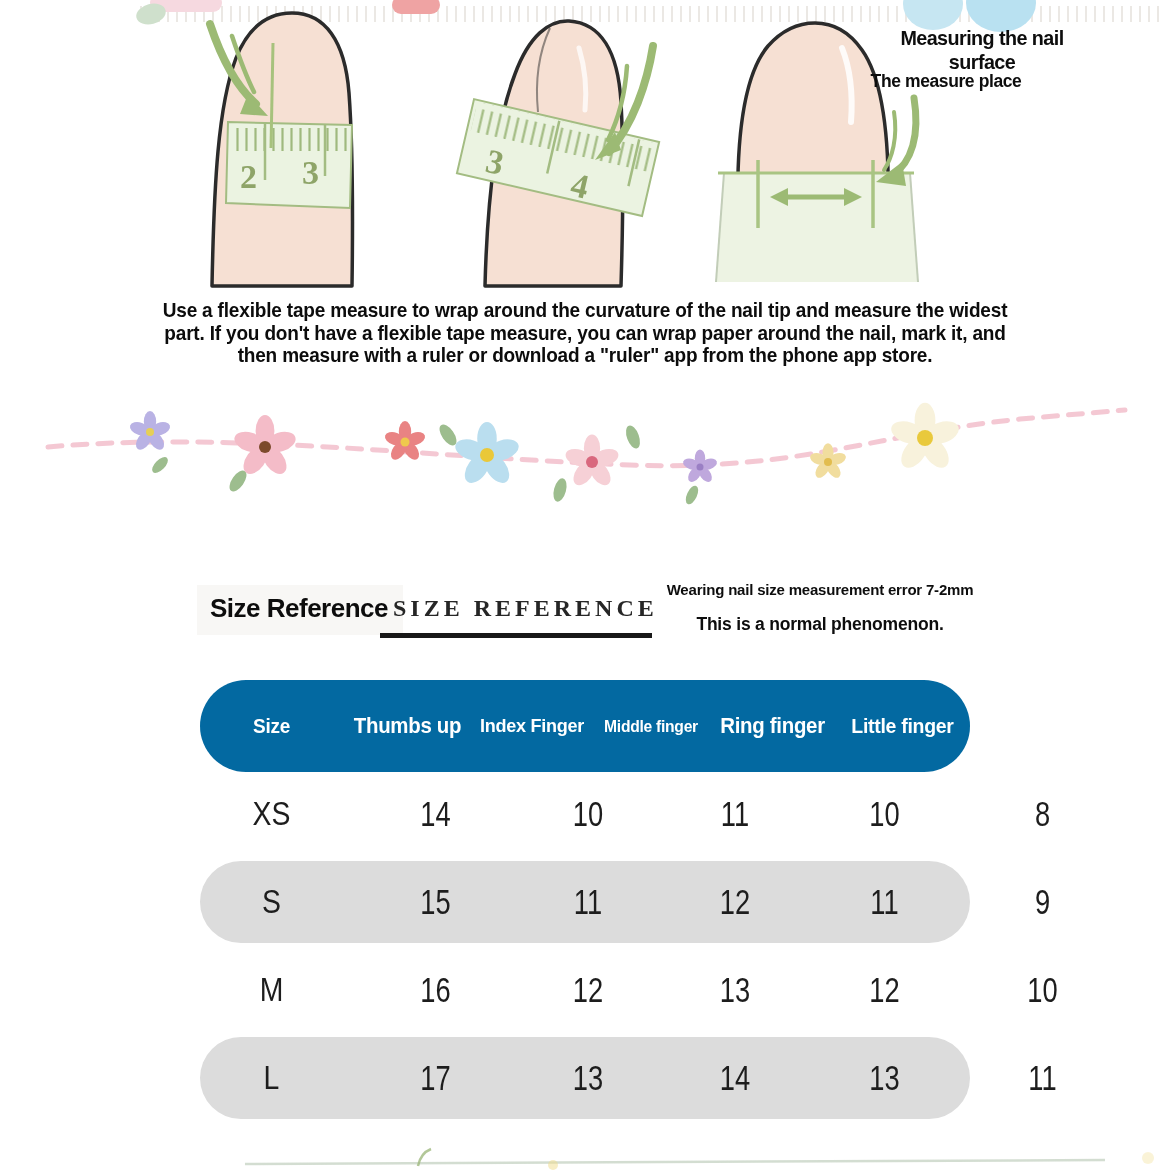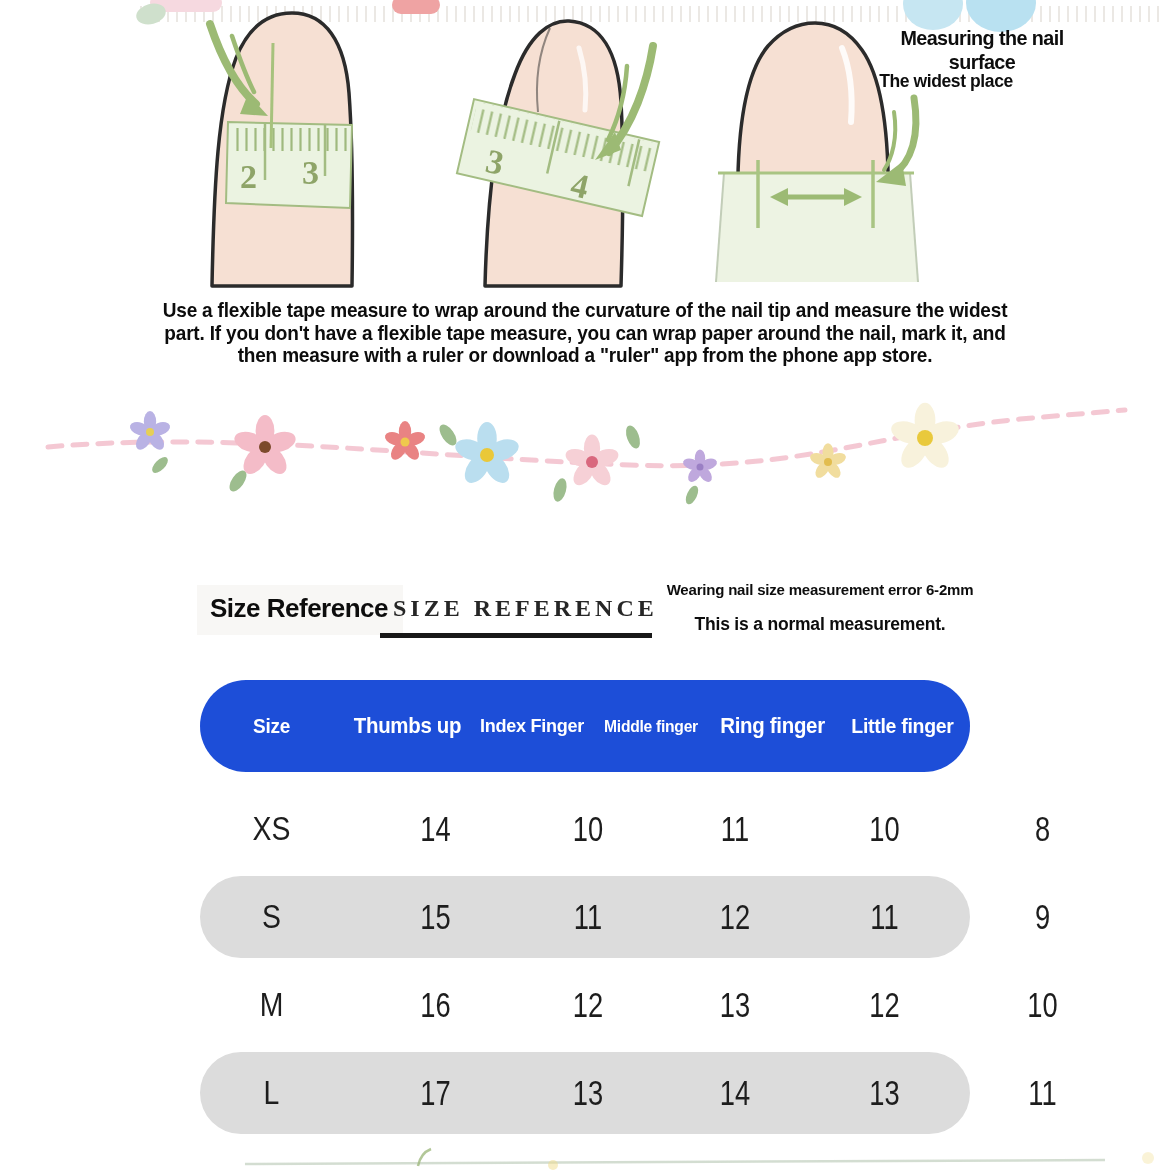--- a/index.html
+++ b/index.html
@@ -42,21 +42,21 @@
                font-size:24px;font-weight:700;letter-spacing:4px;color:#262626;}
   .ref-underline{position:absolute;left:380px;top:633px;width:272px;height:5px;background:#181818;}
   .note1{position:absolute;left:655px;top:581px;width:330px;text-align:center;
          font-size:15px;font-weight:700;letter-spacing:-.2px;color:#0d0d0d;}
   .note2{position:absolute;left:655px;top:614px;width:330px;text-align:center;
          font-size:17.5px;font-weight:700;letter-spacing:-.2px;color:#0d0d0d;}
 
   
   .table{position:absolute;left:200px;top:680px;width:770px;}
   .grid-row{display:grid;grid-template-columns:143px 129px 120px 118px 125px 135px;align-items:center;}
-  .thead{height:92px;background:#1d4ed8;border-radius:46px;color:#ffffff;margin-bottom:16px;}
+  .thead{height:92px;background:#0369a1;border-radius:46px;color:#ffffff;margin-bottom:1px;}
   .th{text-align:center;font-weight:700;letter-spacing:-.3px;transform:scaleX(.95);}
   .th.c0{font-size:20px;}
   .th.c1{font-size:21.5px;}
   .th.c2{font-size:19px;}
   .th.c3{font-size:16.5px;}
   .th.c4{font-size:21.5px;}
   .th.c5{font-size:20.5px;}
   .trow{height:82px;margin-bottom:6px;border-radius:41px;gap:28px;}
   .trow.alt{background:#dcdcdc;}
   .td{text-align:center;font-size:35px;font-weight:400;color:#1d1d1d;transform:scaleX(.78);}
@@ -145,21 +145,21 @@
       <polygon points="150,177 132,168 132,186" fill="#9cba74"></polygon>
     </g>
     <g>
       <path d="M 202 78 C 208 115 200 142 180 156" fill="none" stroke="#9cba74" stroke-width="7" stroke-linecap="round"></path>
       <path d="M 182 92 C 186 118 180 138 172 150" fill="none" stroke="#9cba74" stroke-width="4" stroke-linecap="round"></path>
       <polygon points="190,142 164,162 194,166" fill="#9cba74"></polygon>
     </g>
   </svg>
 
   <div class="guide-title">Measuring the nail surface</div>
-  <div class="guide-subtitle">The widest place</div>
+  <div class="guide-subtitle">The measure place</div>
   <div class="instructions">Use a flexible tape measure to wrap around the curvature of the nail tip and measure the widest part. If you don't have a flexible tape measure, you can wrap paper around the nail, mark it, and then measure with a ruler or download a "ruler" app from the phone app store.</div>
 
   <svg class="garland" width="1170" height="115" viewBox="0 0 1170 115">
     <path d="M 48 52 C 230 36 420 62 630 70 C 800 76 870 40 1020 24 L 1125 15" fill="none" stroke="#f0b6c4" stroke-width="5" stroke-dasharray="14 11" stroke-linecap="round" opacity=".75"></path>
     <ellipse cx="160" cy="70" rx="5" ry="10" fill="#9dbd8e" transform="rotate(45 160 70)"></ellipse>
     <ellipse cx="238" cy="86" rx="6" ry="12" fill="#9dbd8e" transform="rotate(35 238 86)"></ellipse>
     <ellipse cx="448" cy="40" rx="6" ry="12" fill="#9dbd8e" transform="rotate(-35 448 40)"></ellipse>
     <ellipse cx="560" cy="95" rx="6" ry="12" fill="#9dbd8e" transform="rotate(15 560 95)"></ellipse>
     <ellipse cx="633" cy="42" rx="6" ry="12" fill="#9dbd8e" transform="rotate(-20 633 42)"></ellipse>
     <ellipse cx="692" cy="100" rx="5" ry="10" fill="#9dbd8e" transform="rotate(25 692 100)"></ellipse>
@@ -177,22 +177,22 @@
     <circle cx="700" cy="72" r="3.5" fill="#9a7fc4"></circle>
     <use href="#flw" fill="#f1dd9e" transform="translate(828 67) scale(.85)"></use>
     <circle cx="828" cy="67" r="4" fill="#e2bd4e"></circle>
     <use href="#flw" fill="#f8f2dc" transform="translate(925 43) scale(1.6)"></use>
     <circle cx="925" cy="43" r="8" fill="#e9c93c"></circle>
   </svg>
 
   <div class="size-ref-en">Size Reference</div>
   <div class="size-ref-serif">SIZE REFERENCE</div>
   <div class="ref-underline"></div>
-  <div class="note1">Wearing nail size measurement error 6-2mm</div>
-  <div class="note2">This is a normal measurement.</div>
+  <div class="note1">Wearing nail size measurement error 7-2mm</div>
+  <div class="note2">This is a normal phenomenon.</div>
 
   <div class="table">
     <div class="grid-row thead">
       <div class="th c0">Size</div>
       <div class="th c1">Thumbs up</div>
       <div class="th c2">Index Finger</div>
       <div class="th c3">Middle finger</div>
       <div class="th c4">Ring finger</div>
       <div class="th c5">Little finger</div>
     </div>

